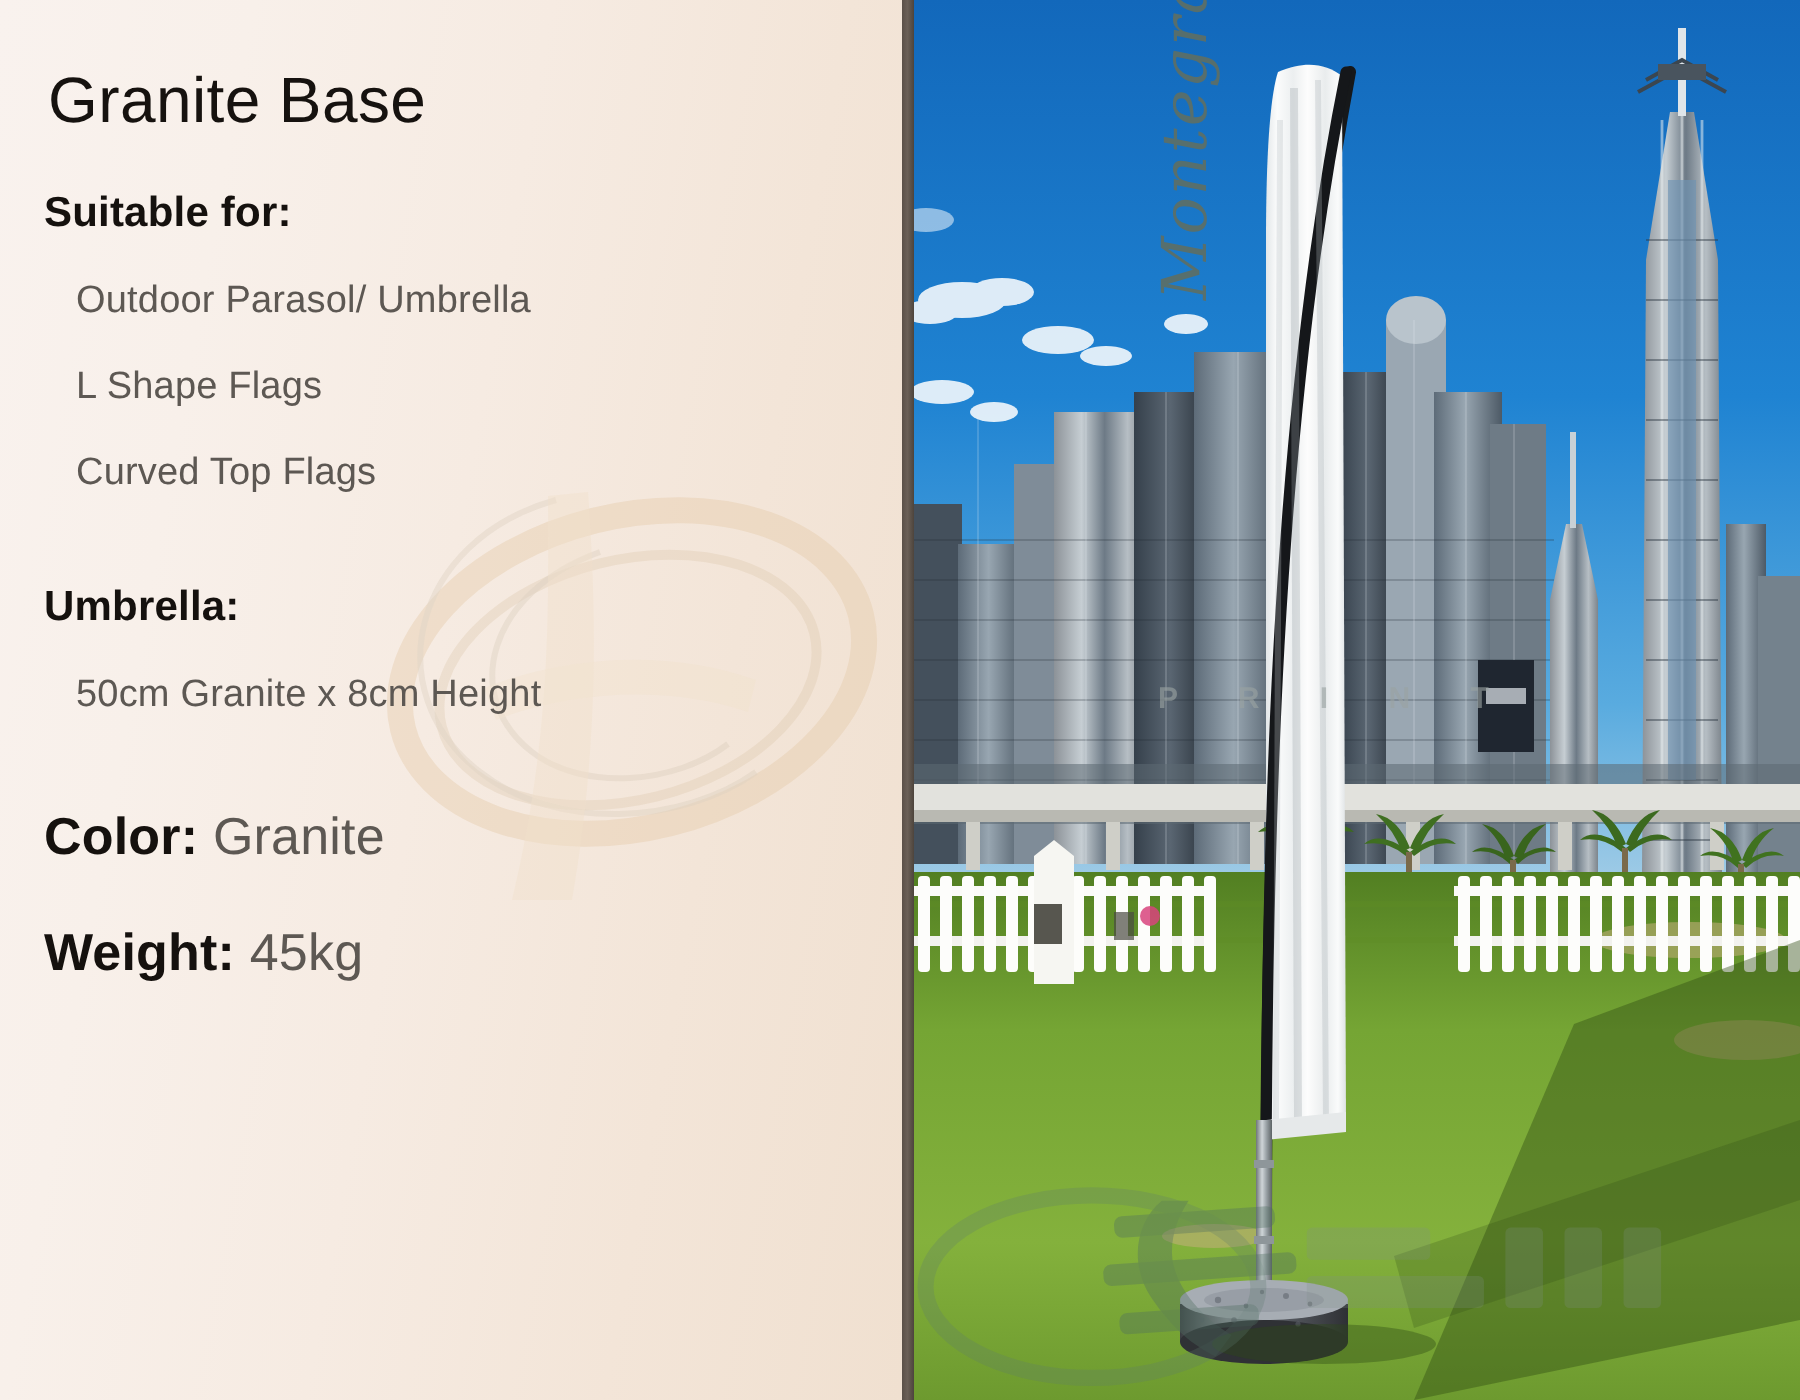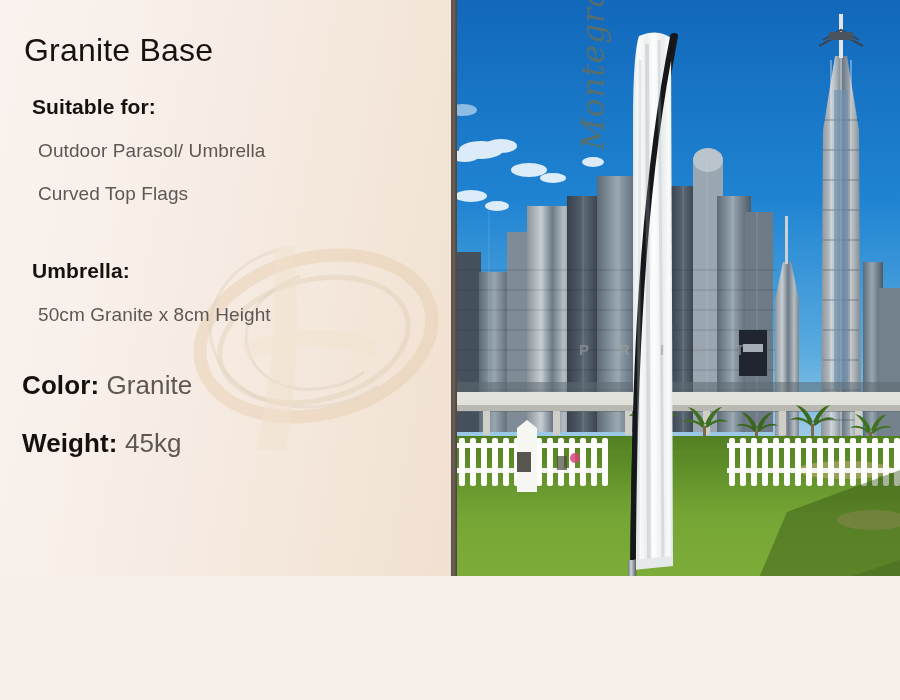--- a/index.html
+++ b/index.html
@@ -2,21 +2,21 @@
 <html><head>
 <meta charset="utf-8">
 <style>
   html,body{margin:0;padding:0;}
   body{
     width:900px;height:700px;overflow:hidden;
     font-family:"Liberation Sans", sans-serif;
     background:#f6efe9;
   }
   .card{
-    position:relative;width:900px;height:576px;display:flex;overflow:hidden;
+    position:relative;width:900px;height:700px;display:flex;overflow:hidden;
   }
 
   
   .spec-panel{
     position:relative;width:451px;height:700px;flex:0 0 451px;
     background:linear-gradient(100deg,#f9f2ee 0%,#f8f0ea 22%,#f6ebe2 48%,#f3e5d8 74%,#f0e0d0 100%);
     overflow:hidden;
   }
   
   .wm-logo{
@@ -26,21 +26,21 @@
   .spec-content{
     position:relative;z-index:3;padding:34px 0 0 22px;
   }
   .spec-title{
     font-size:32px;font-weight:400;color:#16120f;letter-spacing:.2px;
     line-height:1;margin:0 0 26px 2px;
   }
   .block{margin-bottom:4px;}
   .lbl{
     font-size:21px;font-weight:bold;color:#15110e;line-height:1.42;
-    letter-spacing:.1px;margin:10px;
+    letter-spacing:.1px;margin:0;
   }
   .val{
     font-size:19px;font-weight:400;color:#5d5853;line-height:1.42;
     letter-spacing:.1px;margin:16px;
   }
   .inline-row{
     font-size:26px;line-height:1.42;letter-spacing:.1px;margin:0;
     white-space:nowrap;
   }
   .inline-row .k{font-weight:bold;color:#15110e;}
@@ -98,20 +98,21 @@
       <path d="M92 12 C92 70 94 130 74 214 L104 214 C118 134 116 66 112 10 Z" fill="#edd9bd" fill-opacity="0.45"></path>
       <path d="M60 108 C100 92 152 88 196 104 L192 120 C150 106 102 110 66 124 Z" fill="#f0e0c6" fill-opacity="0.5"></path>
     </svg>
 
     <div class="spec-content">
       <h1 class="spec-title">Granite Base</h1>
 
       <div class="block">
         <p class="lbl">Suitable for:</p>
         <p class="val">Outdoor Parasol/ Umbrella</p>
+        <p class="val">L Shape Flags</p>
         <p class="val">Curved Top Flags</p>
       </div>
 
       <div class="gap-md"></div>
 
       <div class="block">
         <p class="lbl">Umbrella:</p>
         <p class="val">50cm Granite x 8cm Height</p>
       </div>
 

